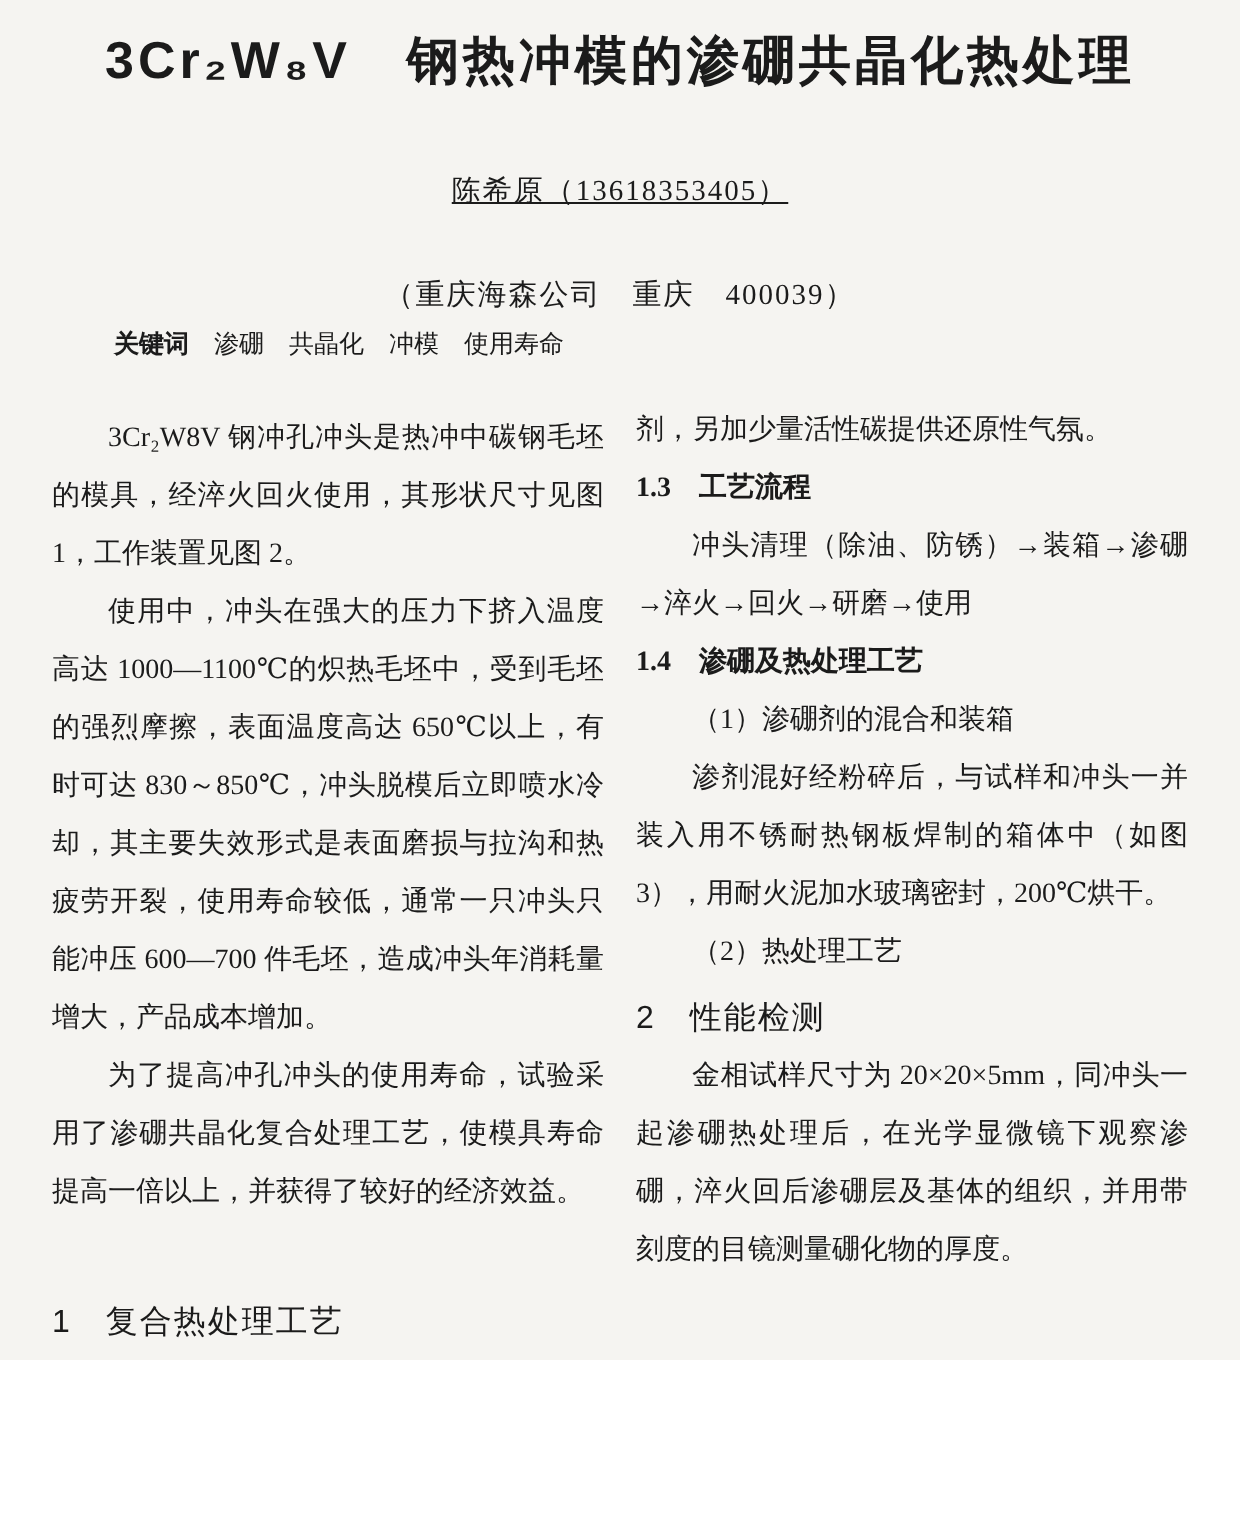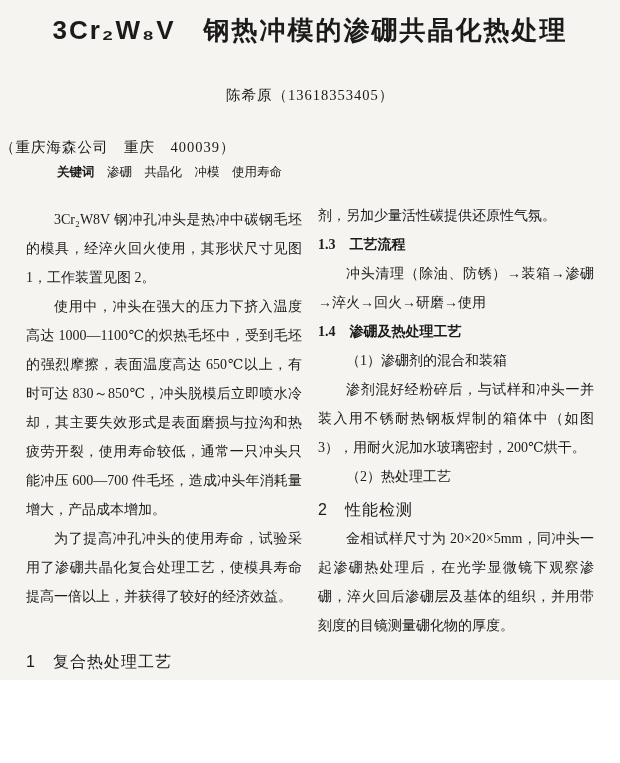--- a/index.html
+++ b/index.html
@@ -19,23 +19,25 @@
     font-weight:bold;
     font-size:26px;
     letter-spacing:2px;
     line-height:36px;
   }
   .author-line{
     margin-top:38px;
     text-align:center;
     font-size:14.5px;
     letter-spacing:1px;
+    text-decoration:underline;
   }
   .affiliation-line{
     margin-top:33px;
+    text-align:center;
     font-size:14.5px;
     letter-spacing:1px;
   }
   .abstract{
     margin:24px 32px 0 32px;
     font-size:12.5px;
     line-height:21px;
     text-align:justify;
     text-indent:2em;
   }

